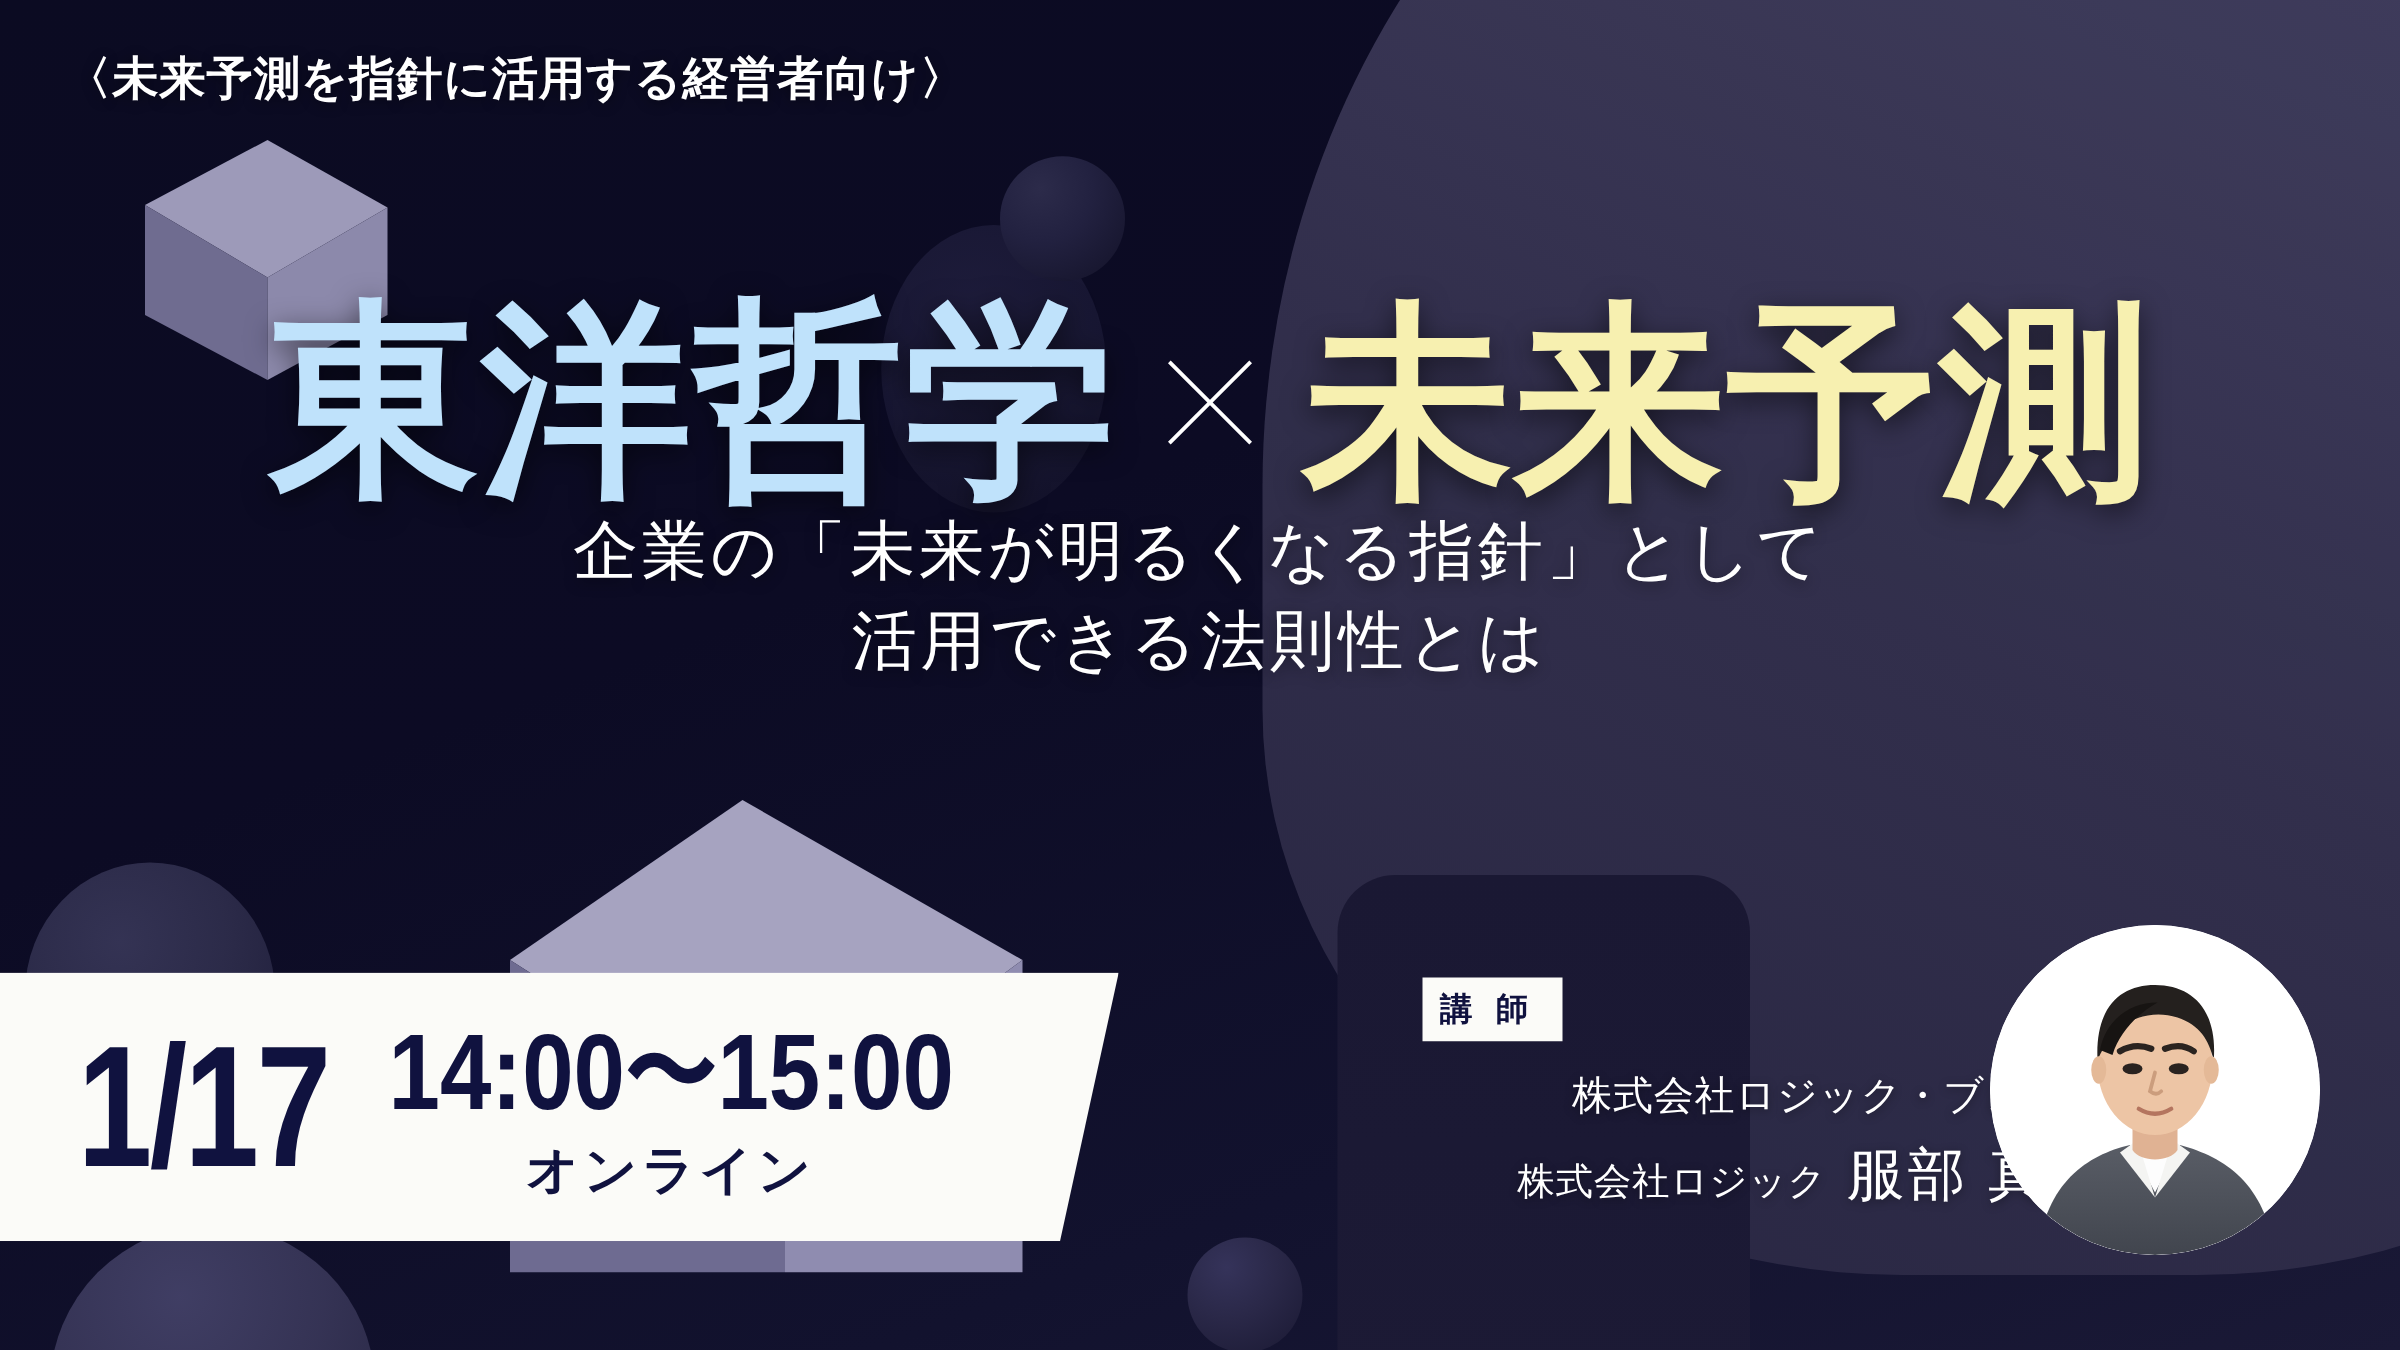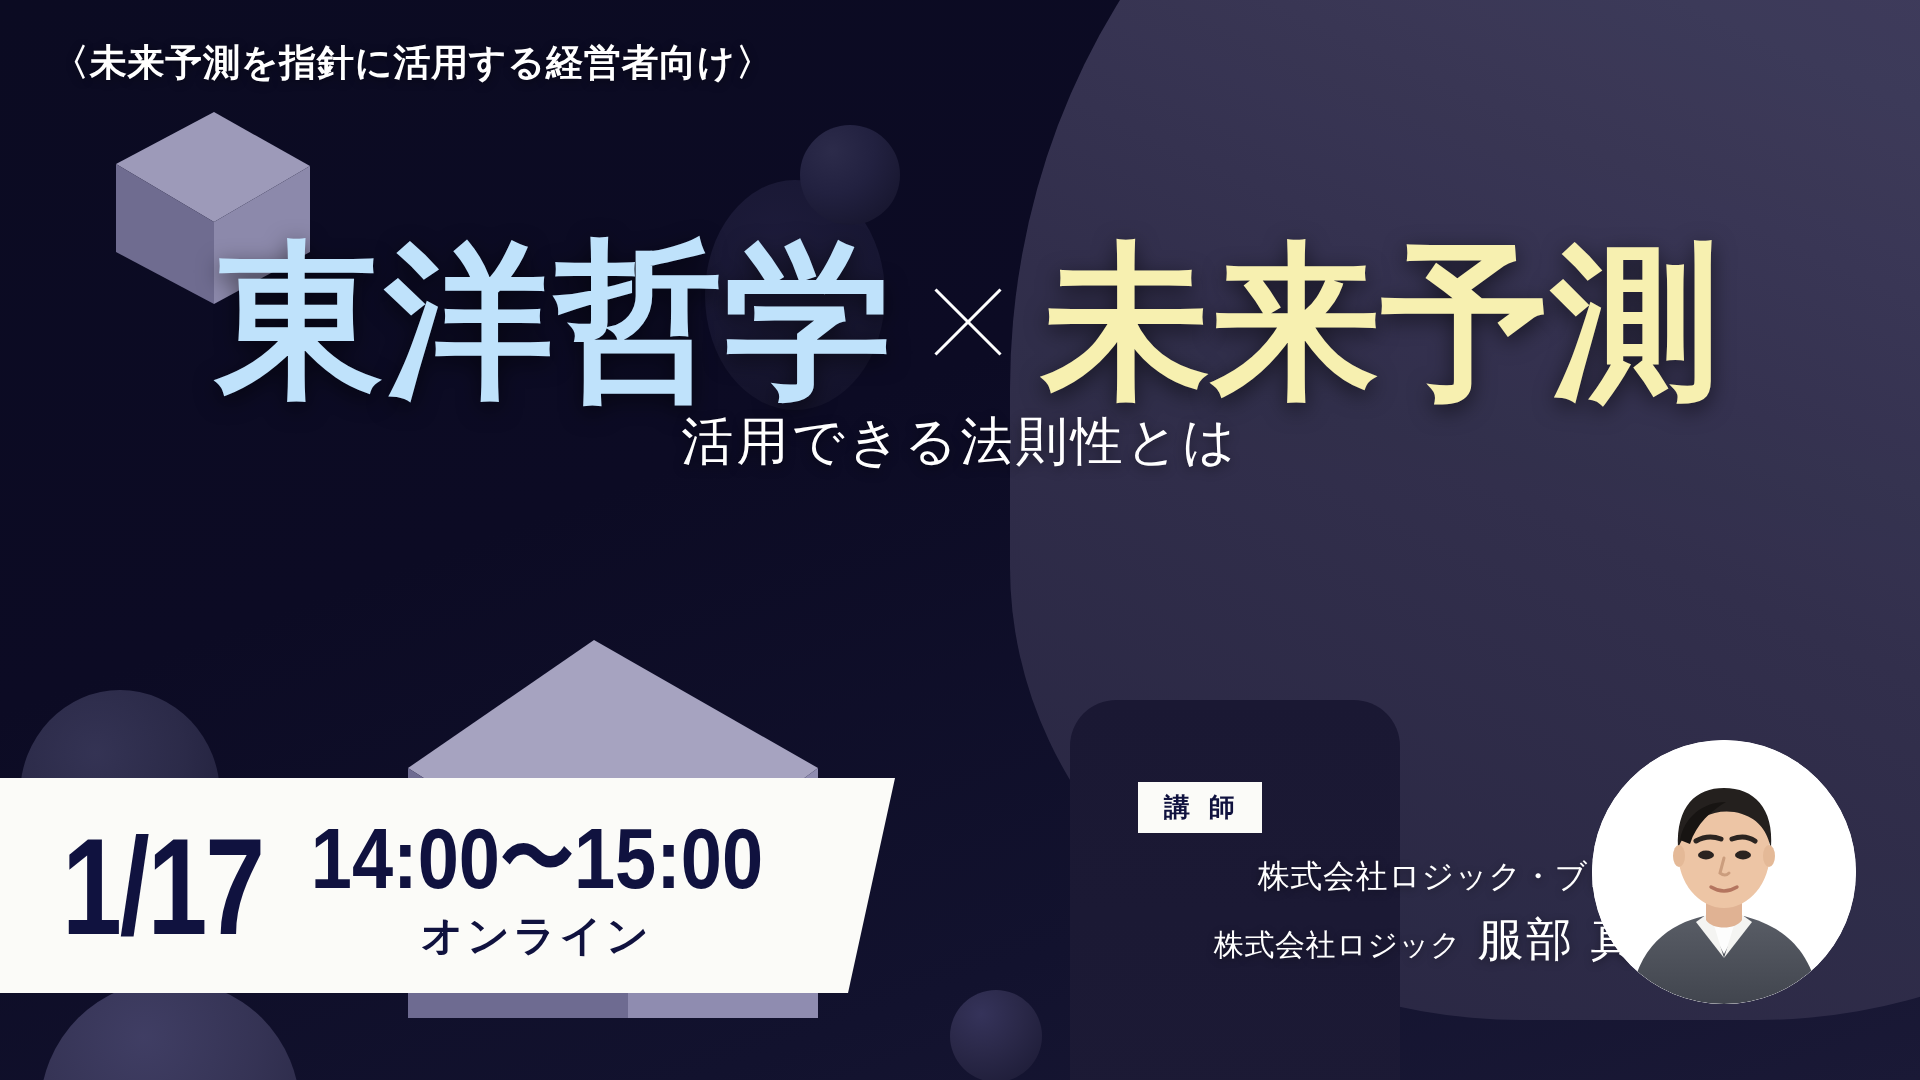--- a/index.html
+++ b/index.html
@@ -151,21 +151,21 @@
     font-size:42px;line-height:1;font-weight:700;letter-spacing:.08em;text-align:right;
   }
 
   
   .speaker{
     position:absolute;left:1128px;top:782px;width:560px;
   }
   .speaker-badge{
     display:inline-block;background:#fbfbf8;color:#10123f;
     font-size:26px;font-weight:700;letter-spacing:.22em;
-    padding:8px 22px 8px 26px;
+    padding:8px 22px 8px 14px;
     margin-left:10px;
   }
   .speaker-org{
     margin-top:22px;text-align:right;
     color:#ffffff;font-size:32px;letter-spacing:.02em;font-weight:400;
     text-shadow:0 2px 8px rgba(0,0,0,.4);
   }
   .speaker-name-row{
     margin-top:10px;text-align:right;color:#ffffff;
     text-shadow:0 2px 8px rgba(0,0,0,.4);
@@ -218,20 +218,21 @@
 
   <div class="eyebrow">〈未来予測を指針に活用する経営者向け〉</div>
 
   <div class="headline">
     <span class="east">東洋哲学</span>
     <span class="cross"></span>
     <span class="future">未来予測</span>
   </div>
 
   <div class="subhead">
+    <div>企業の「未来が明るくなる指針」として</div>
     <div>活用できる法則性とは</div>
   </div>
 
   <div class="date-banner">
     <div class="date-inner">
       <div class="date-big">1/17</div>
       <div class="date-right">
         <div class="date-time">14:00〜15:00</div>
         <div class="date-mode">オンライン</div>
       </div>

